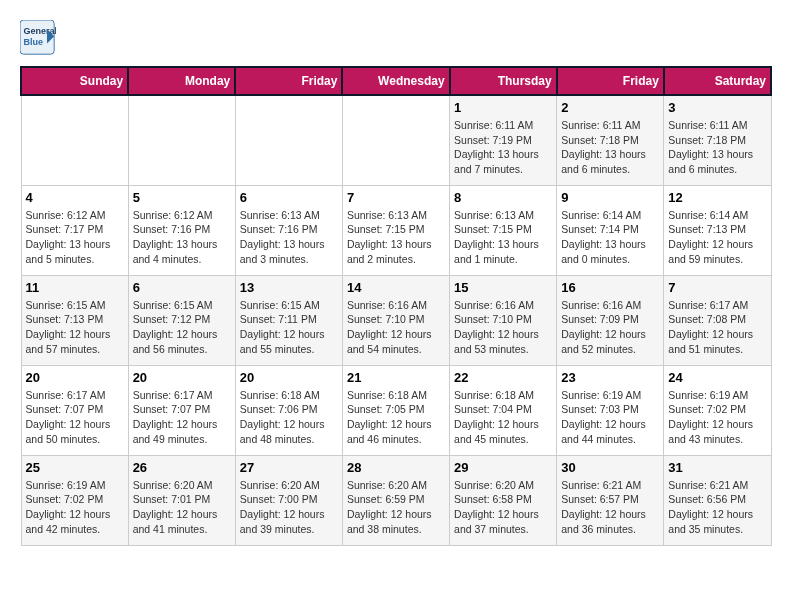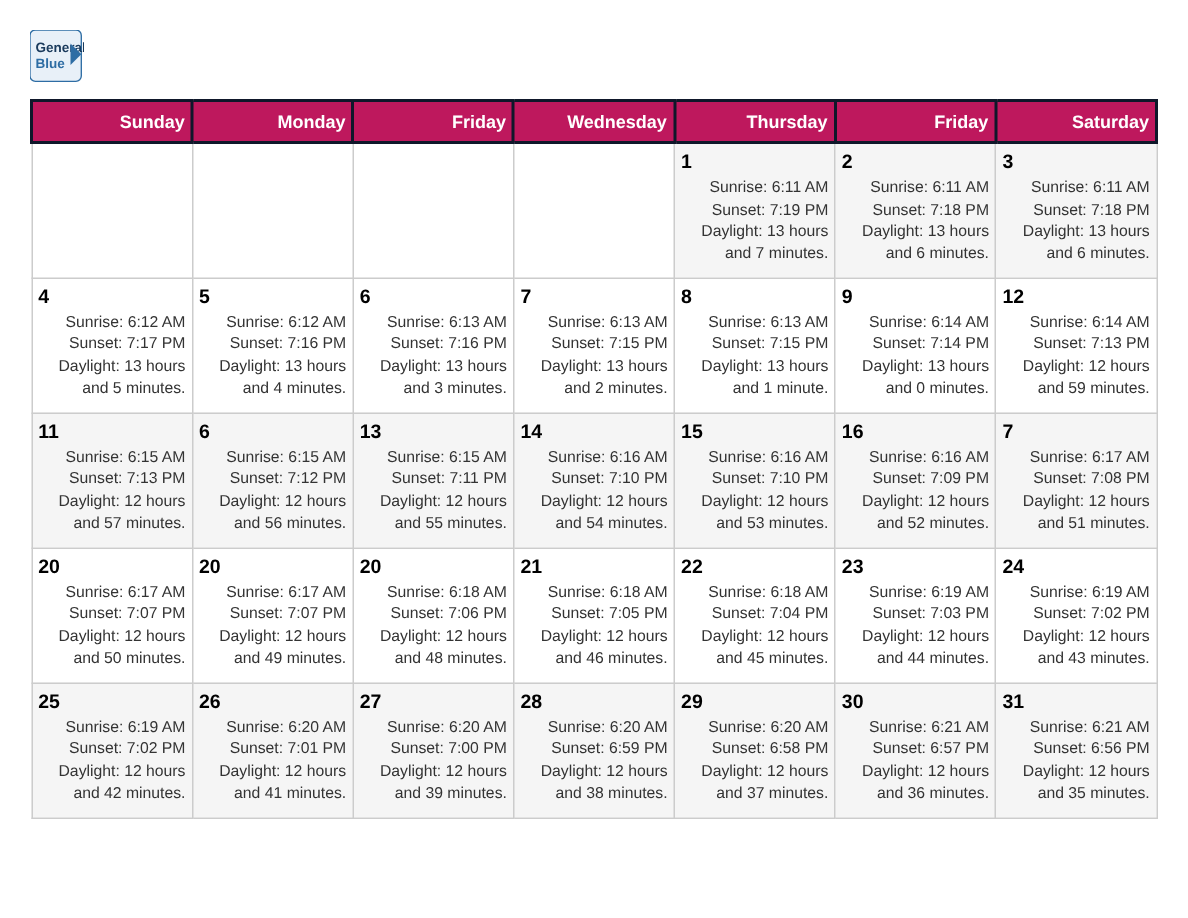--- a/index.html
+++ b/index.html
@@ -70,21 +70,20 @@
     }
     .day-number {
       font-weight: bold;
       font-size: 13px;
       margin-bottom: 3px;
     }
     .day-info {
       font-size: 10.5px;
       line-height: 1.4;
       color: #333;
-      text-align: right;
     }
     .empty-cell {
       background: #fff !important;
     }
   </style>
 </head>
 <body>
 
 <div class="header">
   <div class="logo">

